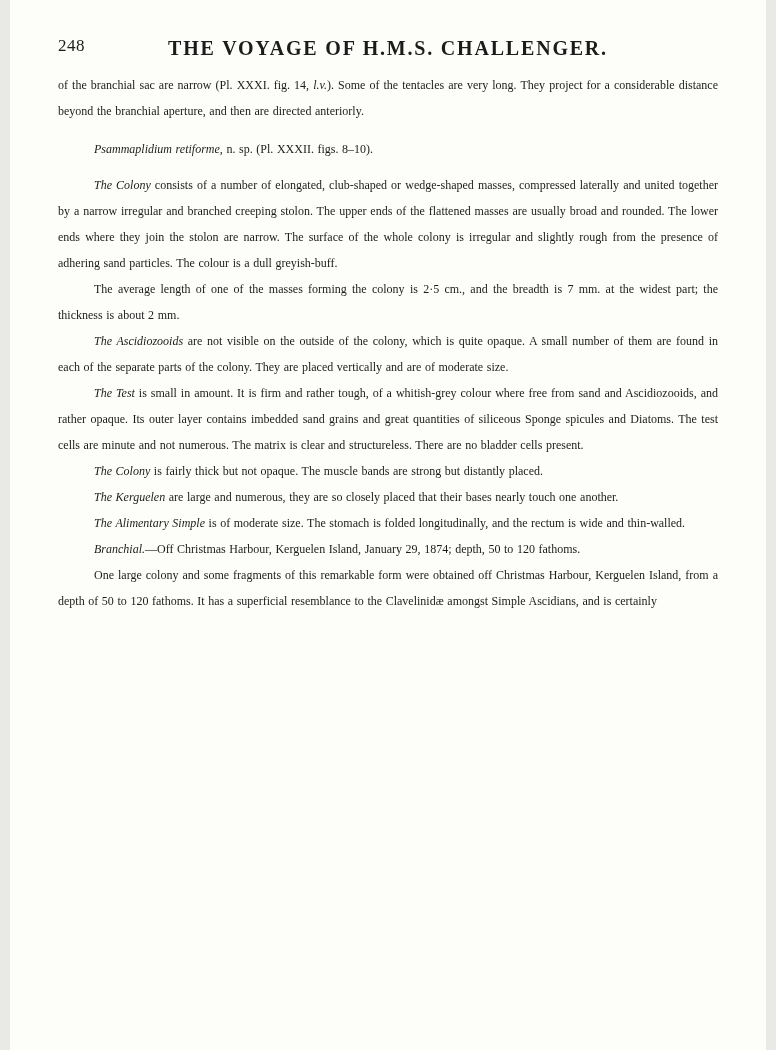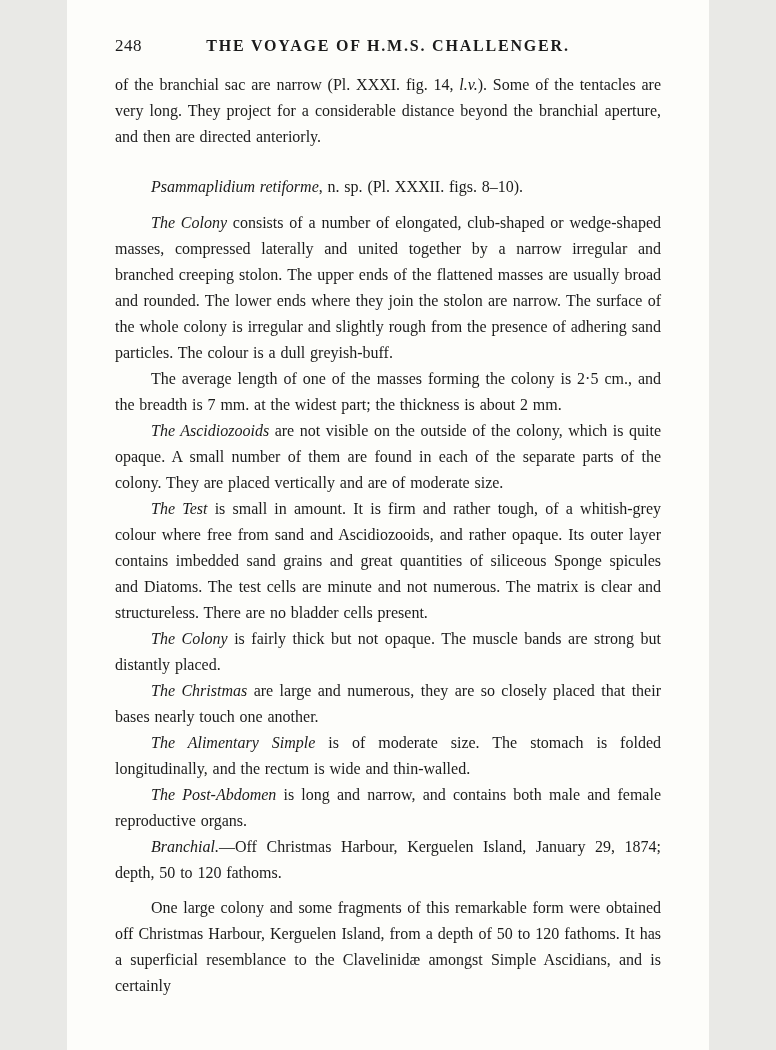--- a/index.html
+++ b/index.html
@@ -2,21 +2,21 @@
 <html><head>
 <meta charset="utf-8">
 <style>
   html, body {
     margin: 0;
     padding: 0;
     background: #e9e9e6;
   }
   .page {
     position: relative;
-    width: 642px;
+    width: 756px;
     height: 1050px;
     margin: 0 auto;
     background: #fdfdfa;
     box-sizing: border-box;
     padding: 34px 48px 24px 48px;
     overflow: hidden;
     font-family: "Liberation Serif", "DejaVu Serif", serif;
     color: #1b1b1b;
   }
   .page-header {
@@ -27,44 +27,44 @@
   .page-number {
     position: absolute;
     left: 0;
     top: 2px;
     font-size: 17px;
     letter-spacing: 0.5px;
   }
   .running-title {
     display: block;
     text-align: center;
-    font-size: 16px;
+    font-size: 20px;
     font-weight: 700;
     letter-spacing: 1.8px;
     padding-top: 3px;
   }
   .page-body {
-    font-size: 16px;
+    font-size: 12px;
     line-height: 26px;
     text-align: justify;
     word-spacing: 0.05em;
     font-family: Liberation Serif, serif;
   }
   p { margin: 0; }
   .para { text-indent: 36px; }
   .no-indent { text-indent: 0; }
   .species-heading {
-    margin-top: 24px;
+    margin-top: 12px;
     margin-bottom: 10px;
     text-indent: 36px;
     text-align: left;
   }
   .species-heading i { font-style: italic; }
   .lead { font-style: italic; }
-  .closing { margin-top: 9px; }
+  .closing { }
 </style>
 </head>
 <body>
 
 <div class="page">
 
   <header class="page-header">
     <span class="page-number">248</span>
     <span class="running-title">THE VOYAGE OF H.M.S. CHALLENGER.</span>
   </header>
@@ -79,24 +79,23 @@
 
     <p class="para"><i class="lead"></i><span>The average length of one of the masses forming the colony is 2·5 cm., and the breadth is 7 mm. at the widest part; the thickness is about 2 mm.</span></p>
 
     <p class="para"><i class="lead">The Ascidiozooids</i><span> are not visible on the outside of the colony, which is quite opaque.  A small number of them are found in each of the separate parts of the colony.  They are placed vertically and are of moderate size.</span></p>
 
     <p class="para"><i class="lead">The Test</i><span> is small in amount.  It is firm and rather tough, of a whitish-grey colour where free from sand and Ascidiozooids, and rather opaque.  Its outer layer contains imbedded sand grains and great quantities of siliceous Sponge spicules and Diatoms.  The test cells are minute and not numerous.  The matrix is clear and structureless.  There are no bladder cells present.</span></p>
 
     <p class="para"><i class="lead">The Colony</i><span> is fairly thick but not opaque.  The muscle bands are strong but distantly placed.</span></p>
 
 
-    <p class="para"><i class="lead">The Christmas</i><span> are large and numerous, they are so closely placed that their bases nearly touch one another.</span></p>
+    <p class="para"><i class="lead">The Kerguelen</i><span> are large and numerous, they are so closely placed that their bases nearly touch one another.</span></p>
 
     <p class="para"><i class="lead">The Alimentary Simple</i><span> is of moderate size.  The stomach is folded longitudinally, and the rectum is wide and thin-walled.</span></p>
 
-    <p class="para"><i class="lead">The Post-Abdomen</i><span> is long and narrow, and contains both male and female reproductive organs.</span></p>
 
     <p class="para"><i class="lead">Branchial.</i><span>—Off Christmas Harbour, Kerguelen Island, January 29, 1874; depth, 50 to 120 fathoms.</span></p>
 
     <p class="para closing"><span>One large colony and some fragments of this remarkable form were obtained off Christmas Harbour, Kerguelen Island, from a depth of 50 to 120 fathoms.  It has a superficial resemblance to the Clavelinidæ amongst Simple Ascidians, and is certainly</span></p>
 
   </main>
 </div>
 
 </body></html>

